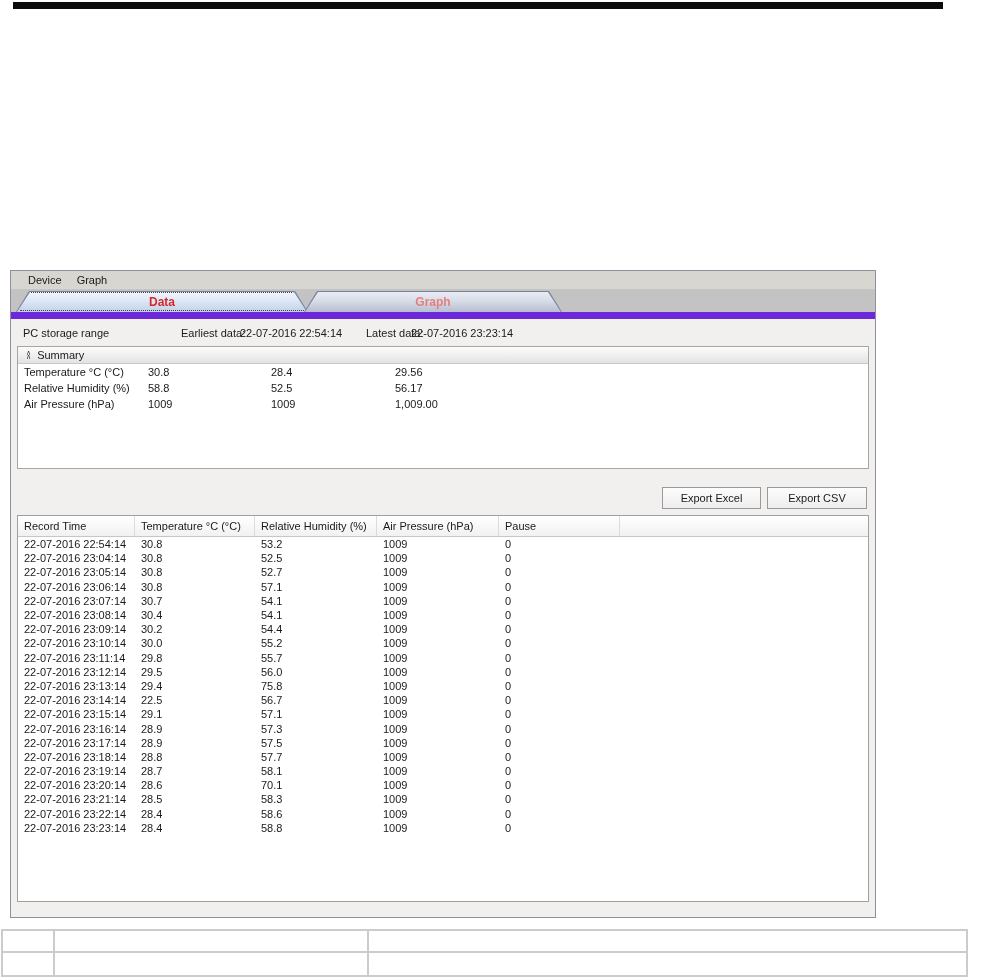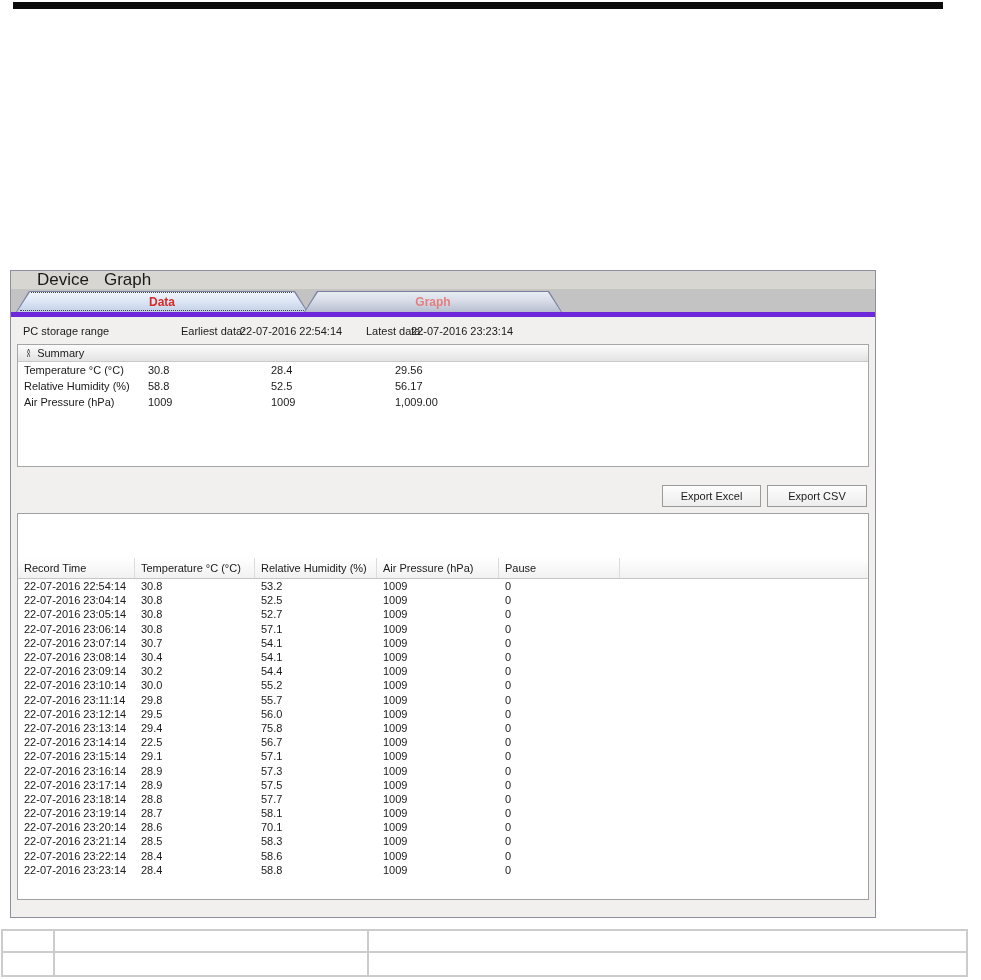--- a/index.html
+++ b/index.html
@@ -18,24 +18,24 @@
   .doctab .shape{position:absolute;inset:0;clip-path:polygon(14px 0,100% 0,100% 100%,0 100%);background:#5a5a66;}
   .doctab .fill{position:absolute;left:1px;right:1px;top:1px;bottom:0;
                 clip-path:polygon(13px 0,100% 0,100% 100%,0 100%);background:#f8f8f8;}
   .doctab .lbl{position:absolute;inset:0;padding-left:19px;display:flex;align-items:center;
                font-size:11px;font-weight:bold;white-space:nowrap;}
   .wincontrols{margin-left:auto;display:flex;align-items:center;gap:10px;padding-right:12px;}
   .wc{font-size:10px;color:#222;cursor:default;line-height:10px;}
   .wc.tri{font-size:8px;}
   
   .menubar{height:18px;background:#d8d6d0;display:flex;align-items:center;gap:15px;
-           padding-left:26px;font-size:17px;border-bottom:1px solid #c6c4be;}
+           padding-left:17px;font-size:11px;border-bottom:1px solid #c6c4be;}
   .menuitem{cursor:default;}
   
-  .tabstrip{position:relative;height:22px;background:#c3c3c3;border-bottom:5px solid #6d28d9;padding-left:31px;}
+  .tabstrip{position:relative;height:22px;background:#c3c3c3;border-bottom:7px solid #6d28d9;padding-left:31px;}
   .bigtab{position:absolute;top:1px;height:21px;}
   .bigtab .shape{position:absolute;inset:0;
       clip-path:polygon(13px 0,calc(100% - 13px) 0,100% 100%,0 100%);background:#76809f;}
   .bigtab .fill{position:absolute;left:1px;right:1px;top:1px;bottom:0;
       clip-path:polygon(13px 0,calc(100% - 13px) 0,100% 100%,0 100%);}
   .bigtab .lbl{position:absolute;inset:0;display:flex;align-items:center;justify-content:center;
       font-size:12px;font-weight:bold;}
   .tab-data{left:5px;width:292px;}
   .tab-data .fill{background:linear-gradient(#f1f6fd,#dde7f5 45%,#c2cfe6);}
   .tab-data .lbl{color:#d42a2a;}
@@ -77,21 +77,21 @@
   .alldata-label{position:absolute;left:12px;top:162px;font-size:12px;font-weight:bold;margin-top:35px;}
   .btn{position:absolute;top:168px;height:20px;border:1px solid #9a9a9a;
       background:linear-gradient(#fdfdfd,#ededed);font-size:11px;display:flex;
       align-items:center;justify-content:center;cursor:default;}
   .btn-excel{right:114px;width:97px;}
   .btn-csv{right:8px;width:98px;}
 
   
   .datatable{position:absolute;left:6px;top:196px;width:850px;height:385px;
       border:1px solid #a0a0a0;background:#ffffff;overflow:hidden;}
-  .datatable .thead{grid-template-columns:117px 120px 122px 122px 121px 1fr;height:20px;margin-top:44px;}
+  .datatable .thead{grid-template-columns:117px 120px 122px 122px 121px 1fr;height:20px;}
   .datatable .trow{grid-template-columns:117px 120px 122px 122px 121px 1fr;height:14.2px;}
 
   
   .bottomtable{position:absolute;left:1px;top:929px;width:963px;
       display:grid;grid-template-columns:52px 314px 1fr;grid-auto-rows:22px;
       border:2px solid #cccccc;background:#ffffff;}
   .bottomtable .bcell{border-right:2px solid #cccccc;border-bottom:2px solid #cccccc;}
   .bottomtable .bcell:nth-child(3n){border-right:none;}
   .bottomtable .bcell:nth-last-child(-n+3){border-bottom:none;}
 </style>

